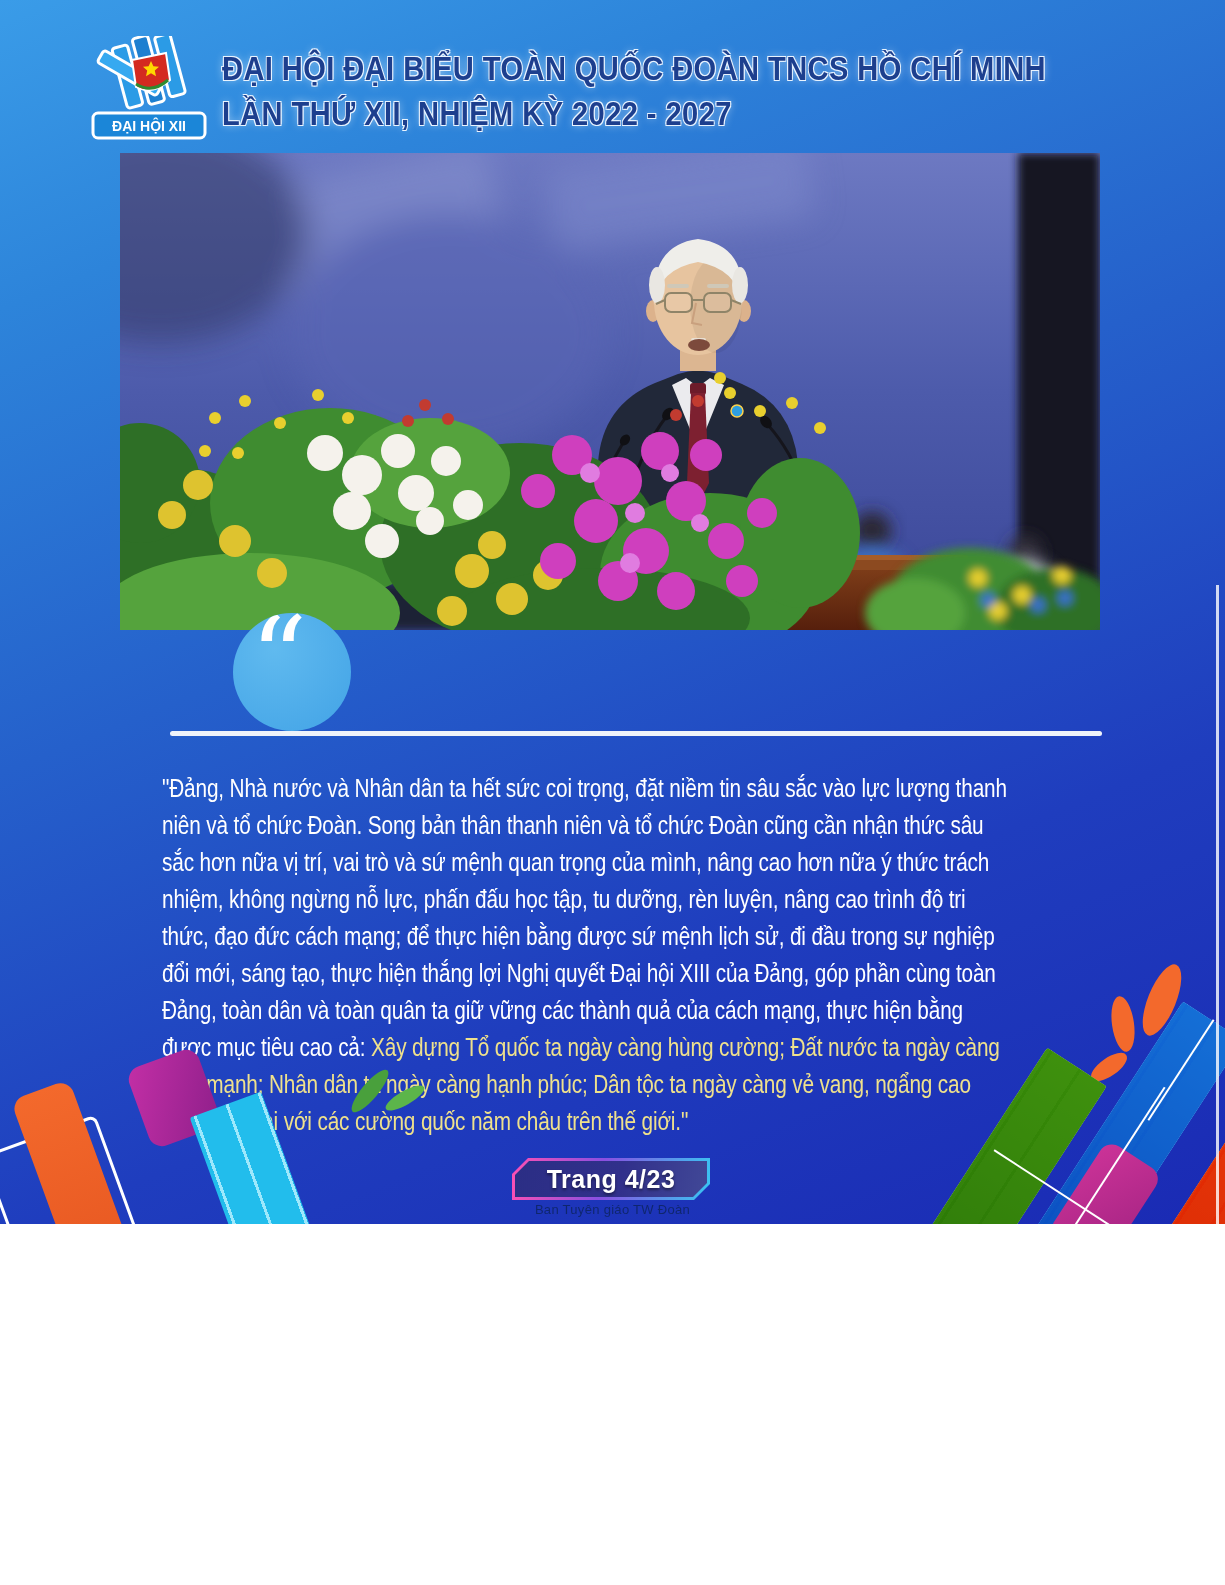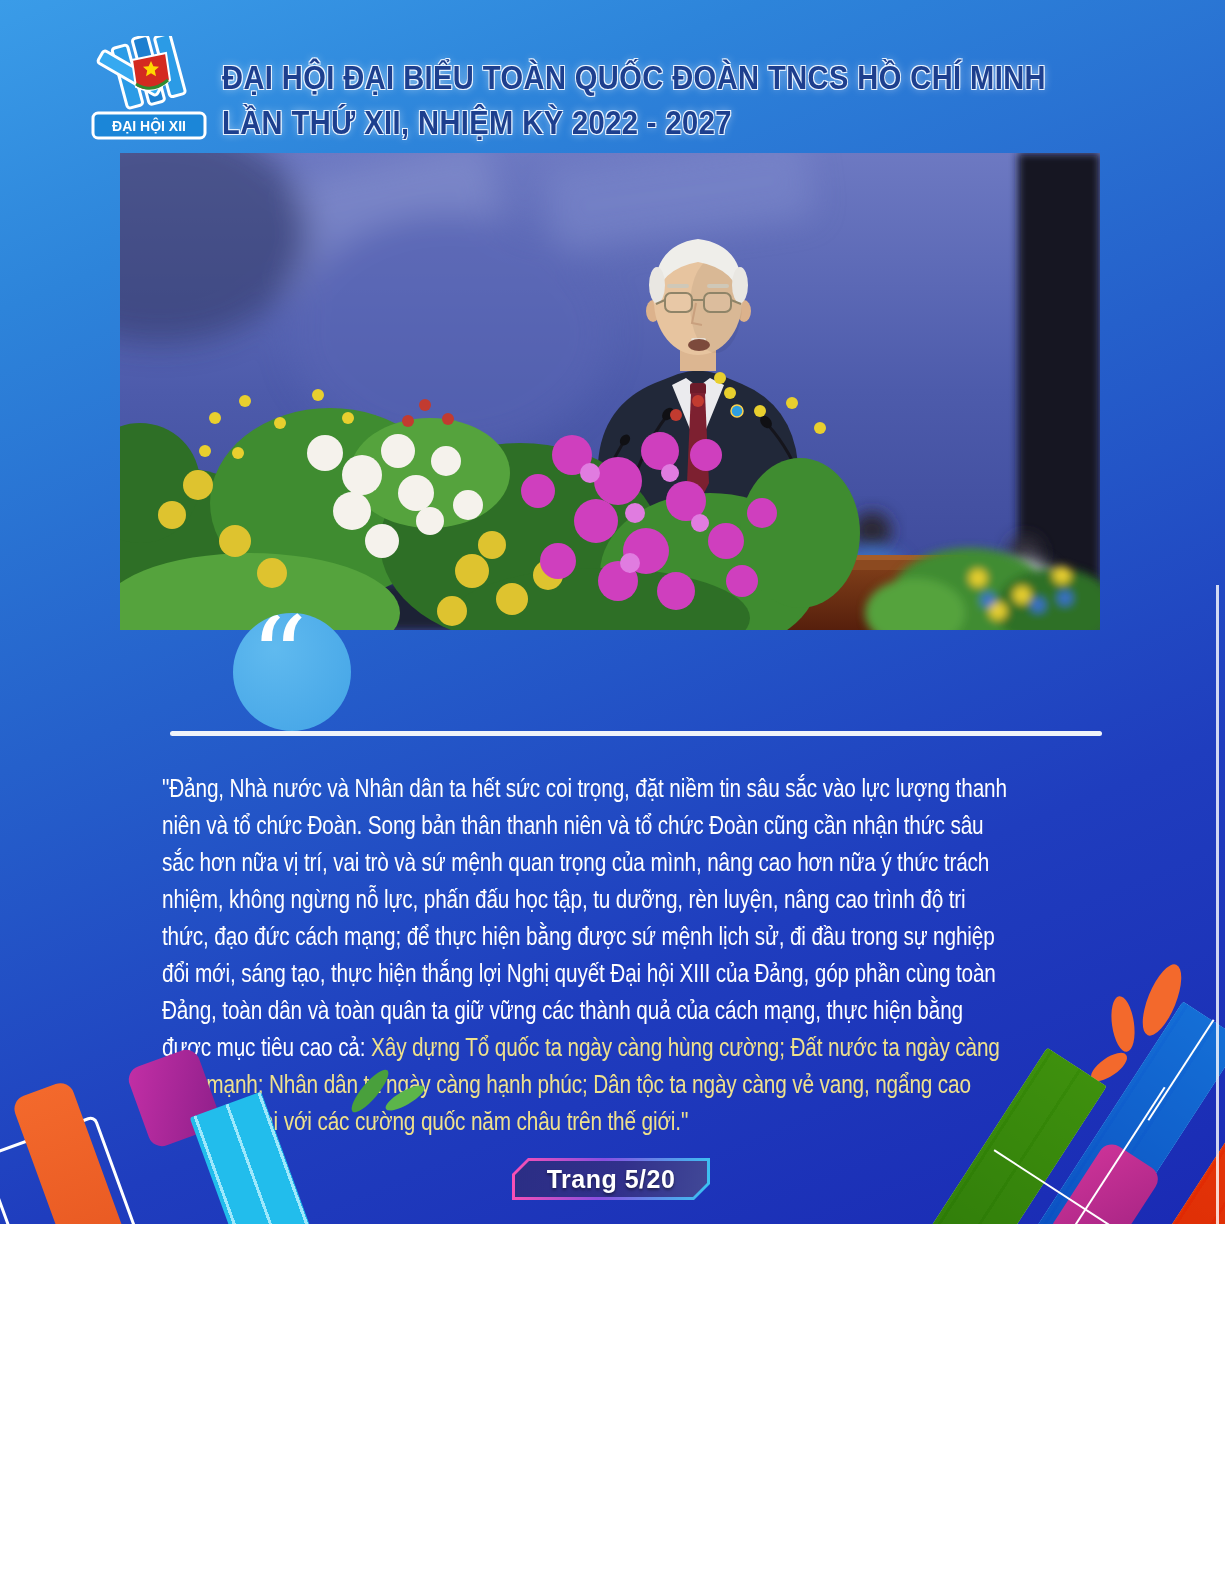--- a/index.html
+++ b/index.html
@@ -6,21 +6,21 @@
   .page { position:relative; width:1225px; height:1585px; background:#ffffff;
           font-family:"Liberation Sans", sans-serif; overflow:hidden; }
   .abs { position:absolute; }
 
   
   .poster { position:absolute; left:0; top:0; width:1225px; height:1224px; overflow:hidden;
     background:linear-gradient(158deg,#3a9ce8 0%, #2d84da 18%, #2560cb 45%, #1f3dbe 72%, #1a2ab4 100%); }
 
   
   .logo { left:90px; top:36px; width:118px; height:106px; }
-  .title-wrap { left:222px; top:46px; width:980px;margin-top:9px; }
+  .title-wrap { left:222px; top:46px; width:980px; }
   .title-line { font-size:33px; font-weight:bold; color:#1d3f8e; line-height:45px;
     white-space:nowrap; transform:scaleX(.88); transform-origin:left top; letter-spacing:.5px;
     text-shadow:-1px -1px 0 #e9f4ff, 1px -1px 0 #e9f4ff, -1px 1px 0 #e9f4ff, 1px 1px 0 #e9f4ff, 0 0 9px rgba(255,255,255,.55); }
 
   
   .photo { left:120px; top:153px; width:980px; height:477px; overflow:hidden; background:#4a58a8; }
 
   
   .quote-circle { left:233px; top:613px; width:118px; height:118px; border-radius:50%;
     background:radial-gradient(circle at 35% 30%, #60baef, #42a3e6); overflow:hidden; }
@@ -308,18 +308,19 @@
       <div class="ribbon circuit-v" style="left:1168px; top:1075px; width:80px; height:290px; background-color:#f07028; background-image:linear-gradient(#f58034,#e85c1e), repeating-linear-gradient(90deg, rgba(255,255,255,0) 0 14px, rgba(255,215,90,.9) 14px 17px, rgba(255,255,255,0) 17px 30px); background-blend-mode:multiply; transform:rotate(33deg); box-sizing:border-box;"></div>
       <div class="ribbon" style="left:1072px; top:1148px; width:66px; height:112px; background:linear-gradient(120deg,#cc3398,#a32382); transform:rotate(33deg);"></div>
       <div class="thin-line" style="left:1112px; top:1072px; width:2px; height:190px; transform:rotate(33deg);"></div>
       <div class="thin-line" style="left:1056px; top:1116px; width:2px; height:150px; transform:rotate(-57deg);"></div>
       <div class="thin-line" style="left:1180px; top:1010px; width:2px; height:120px; transform:rotate(33deg);"></div>
       <div class="abs edge-line"></div>
     </div>
 
     <div class="abs badge-outer">
       <div class="badge-inner">
-        <span class="badge-text">Trang 5/20</span>
+        <span class="badge-text">Trang 4/23</span>
       </div>
     </div>
+    <div class="abs credit">Ban Tuyên giáo TW Đoàn</div>
 
   </div>
 </div>
 
 </body></html>

